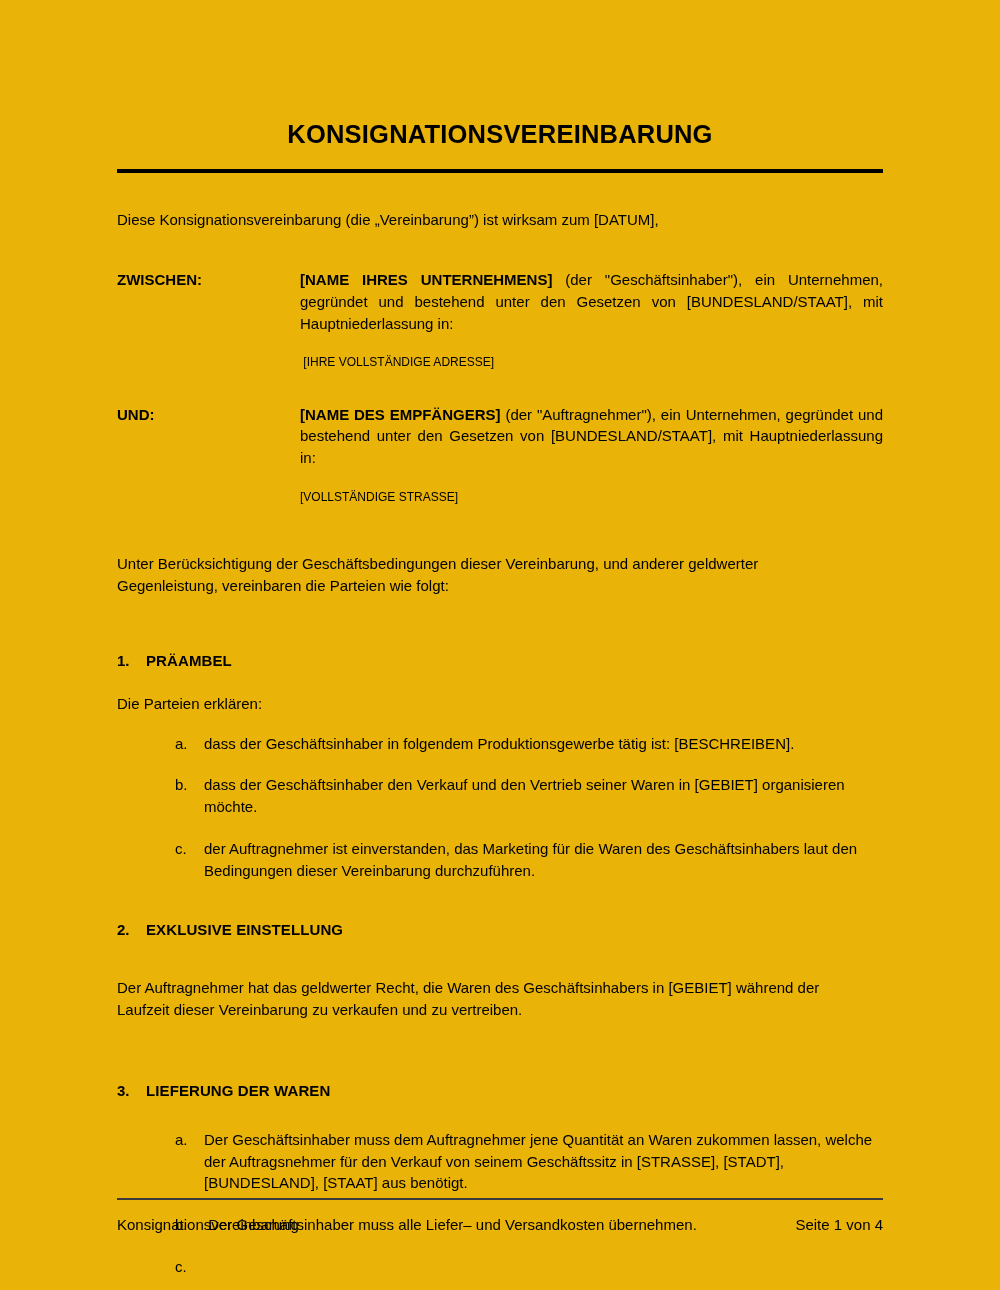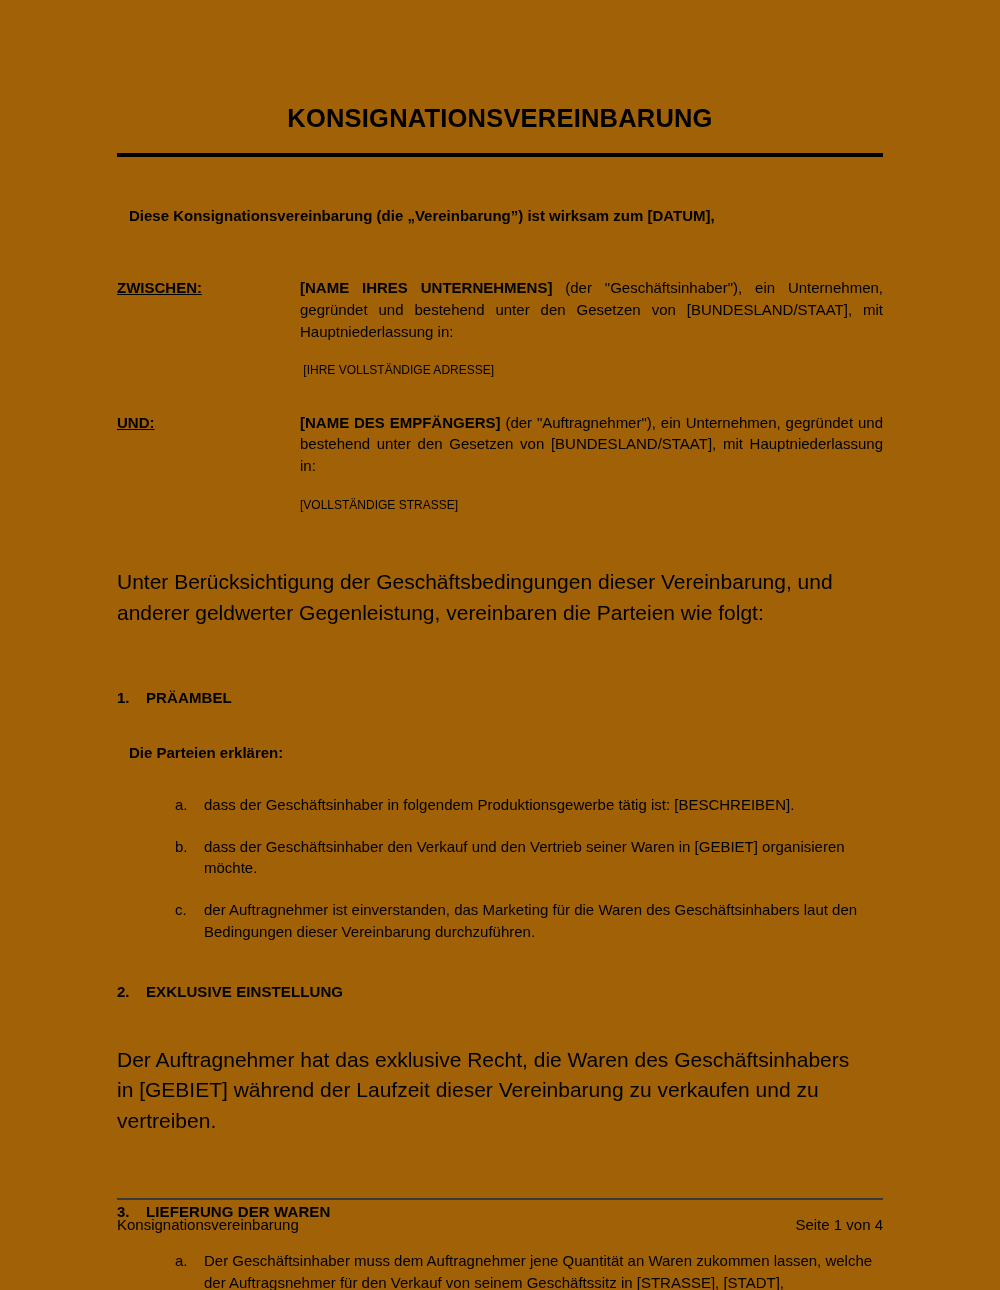--- a/index.html
+++ b/index.html
@@ -10,23 +10,23 @@
   }
   body {
     font-family: "Liberation Sans", sans-serif;
     color: #000000;
   }
   .page {
     position: relative;
     width: 1000px;
     height: 1290px;
     margin: 0 auto;
-    background: #a16207;
+    background: #eab308;
     box-sizing: border-box;
-    padding: 1px 117px;
+    padding: 17px 117px;
     overflow: hidden;
   }
   
   .doc-title {
     margin: 0;
     padding-top: 103px;
     text-align: center;
     font-size: 25.5px;
     font-weight: bold;
     letter-spacing: 0.2px;
@@ -35,22 +35,21 @@
   .title-rule {
     margin-top: 20px;
     height: 4px;
     background: #000000;
     width: 766px;
   }
   
   .para {
     font-size: 15px;
     line-height: 1.45;
-    margin: 12px;
-    font-weight: bold;
+    margin: 0;
   }
   .spacer-28 { height: 28px; }
   .spacer-22 { height: 22px; }
   .spacer-18 { height: 18px; }
   .spacer-32 { height: 32px; }
   .spacer-38 { height: 38px; }
   .spacer-44 { height: 44px; }
 
   .intro {
     padding-top: 36px;
@@ -58,39 +57,38 @@
   
   .party {
     display: flex;
     align-items: flex-start;
   }
   .party-label {
     flex: 0 0 183px;
     font-size: 15px;
     font-weight: bold;
     line-height: 1.45;
-    text-decoration: underline;
   }
   .party-body {
     flex: 1 1 auto;
     font-size: 15px;
     line-height: 1.45;
     text-align: justify;
     text-justify: inter-word;
   }
   .party-body .strongname { font-weight: bold; }
   .party-address {
     font-size: 12px;
     line-height: 1.45;
     margin-top: 20px;
     white-space: pre;
   }
   
   .recital {
-    font-size: 21px;
+    font-size: 15px;
     line-height: 1.45;
     text-align: left;
     max-width: 740px;
   }
   
   .section-heading {
     display: flex;
     font-size: 15px;
     font-weight: bold;
     line-height: 1.4;
@@ -202,21 +200,21 @@
     </li>
   </ul>
 
   <div class="spacer-38"></div>
 
   <div class="section-heading">
     <span class="section-num">2.</span>
     <span class="section-title">EXKLUSIVE EINSTELLUNG</span>
   </div>
   <div class="spacer-22"></div>
-  <p class="recital">Der Auftragnehmer hat das exklusive Recht, die Waren des Geschäftsinhabers in [GEBIET] während der Laufzeit dieser Vereinbarung zu verkaufen und zu vertreiben.</p>
+  <p class="recital">Der Auftragnehmer hat das geldwerter Recht, die Waren des Geschäftsinhabers in [GEBIET] während der Laufzeit dieser Vereinbarung zu verkaufen und zu vertreiben.</p>
 
   <div class="spacer-44"></div>
 
   <div class="section-heading">
     <span class="section-num">3.</span>
     <span class="section-title">LIEFERUNG DER WAREN</span>
   </div>
   <div class="spacer-28"></div>
   <ul class="alpha-list">
     <li class="alpha-item">

